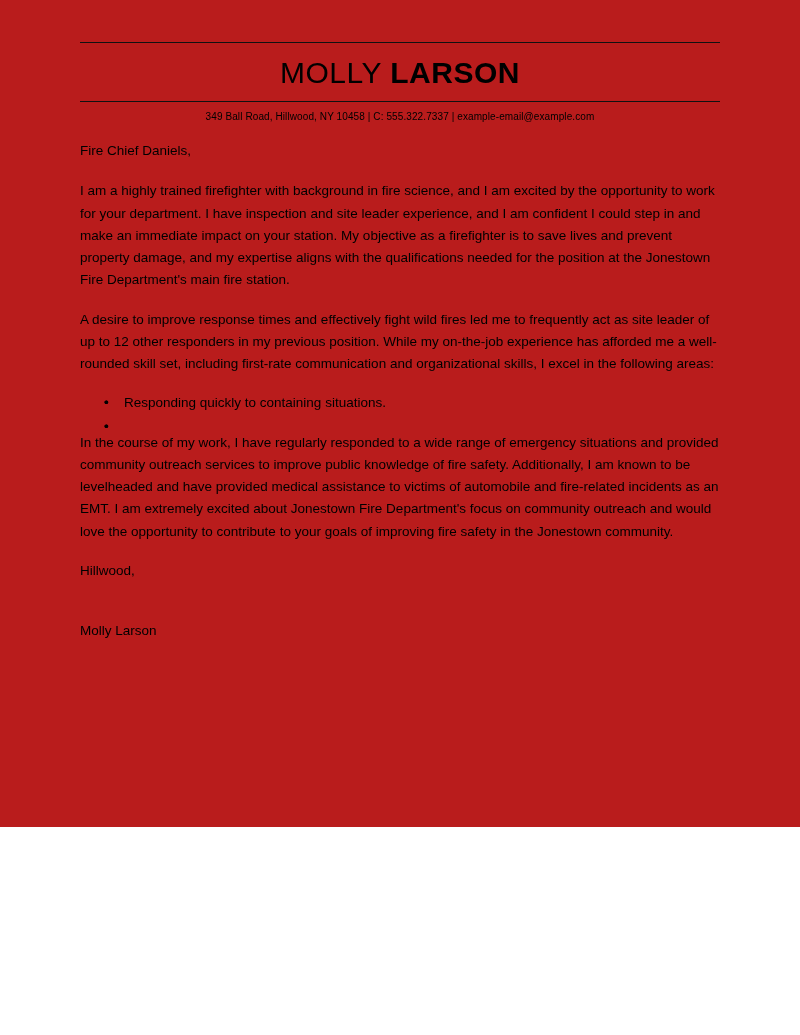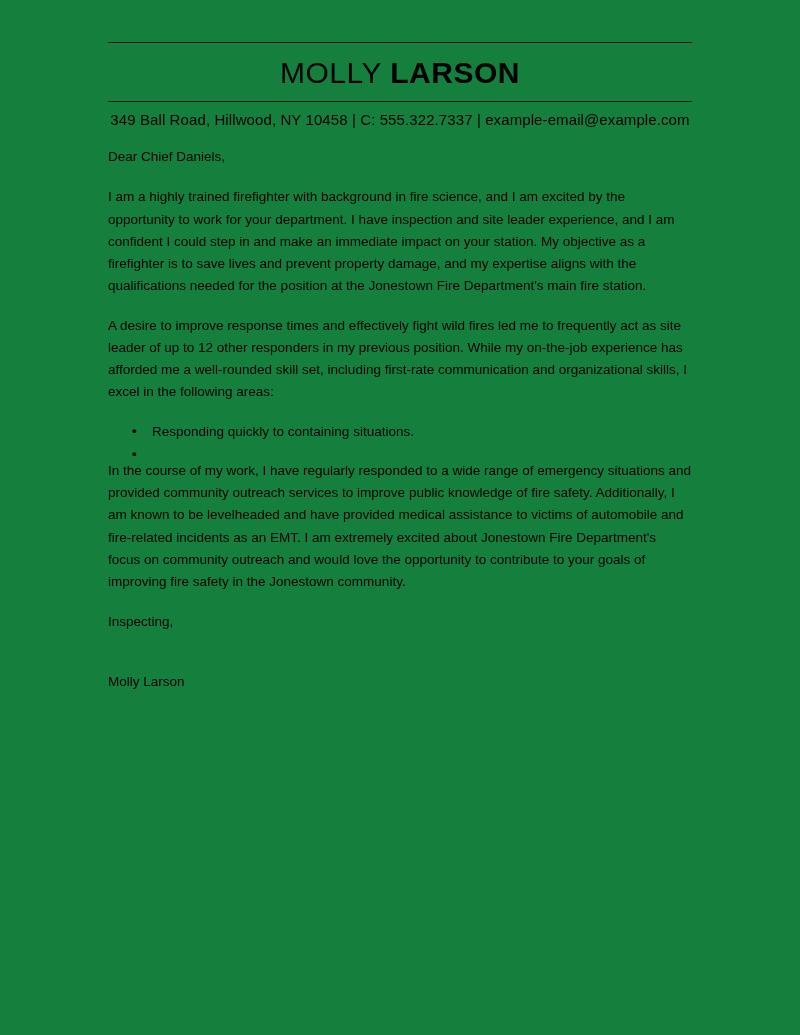--- a/index.html
+++ b/index.html
@@ -10,24 +10,24 @@
   body {
     width: 800px;
     height: 1035px;
     font-family: "Liberation Sans", sans-serif;
     color: #000000;
     -webkit-font-smoothing: antialiased;
   }
   .page {
     position: relative;
     width: 800px;
-    height: 1035px;
-    background: #15803d;
+    height: 827px;
+    background: #b91c1c;
     box-sizing: border-box;
-    padding: 0 108px;
+    padding: 0 80px;
   }
   .letterhead {
     padding-top: 42px;
   }
   .rule {
     border: 0;
     border-top: 1.5px solid #111111;
     margin: 0;
   }
   .name {
@@ -39,21 +39,21 @@
     white-space: nowrap;
   }
   .name .first {
     font-weight: 400;
   }
   .name .last {
     font-weight: 700;
   }
   .contact {
     text-align: center;
-    font-size: 15px;
+    font-size: 10px;
     padding: 9px 0 0;
     letter-spacing: 0.1px;
     white-space: nowrap;
   }
   .body {
     padding-top: 18px;
     font-size: 13.5px;
     line-height: 1.65;
   }
   .body p {
@@ -101,21 +101,21 @@
     <div class="name">
       <span class="first">MOLLY</span>
       <span class="last">LARSON</span>
     </div>
     <hr class="rule">
     <div class="contact">349 Ball Road, Hillwood, NY 10458 | C: 555.322.7337 | example-email@example.com</div>
   </div>
 
   <div class="body">
 
-    <p class="salutation">Dear Chief Daniels,</p>
+    <p class="salutation">Fire Chief Daniels,</p>
 
     <p>I am a highly trained firefighter with background in fire science, and I am excited by the opportunity to work for your department. I have inspection and site leader experience, and I am confident I could step in and make an immediate impact on your station. My objective as a firefighter is to save lives and prevent property damage, and my expertise aligns with the qualifications needed for the position at the Jonestown Fire Department's main fire station.</p>
 
     <p>A desire to improve response times and effectively fight wild fires led me to frequently act as site leader of up to 12 other responders in my previous position. While my on-the-job experience has afforded me a well-rounded skill set, including first-rate communication and organizational skills, I excel in the following areas:</p>
 
     <ul class="bullets">
       <li>
         <span class="dot">•</span>
       </li>
       <li>
@@ -126,20 +126,20 @@
         <span class="dot">•</span>
       </li>
       <li>
         <span class="dot">•</span>
       </li>
     </ul>
 
     <p>In the course of my work, I have regularly responded to a wide range of emergency situations and provided community outreach services to improve public knowledge of fire safety. Additionally, I am known to be levelheaded and have provided medical assistance to victims of automobile and fire-related incidents as an EMT. I am extremely excited about Jonestown Fire Department's focus on community outreach and would love the opportunity to contribute to your goals of improving fire safety in the Jonestown community.</p>
 
 
-    <p class="closing">Inspecting,</p>
+    <p class="closing">Hillwood,</p>
 
     <div class="signature-gap"></div>
 
     <p class="signature">Molly Larson</p>
 
   </div>
 </div>
 
 </body></html>

